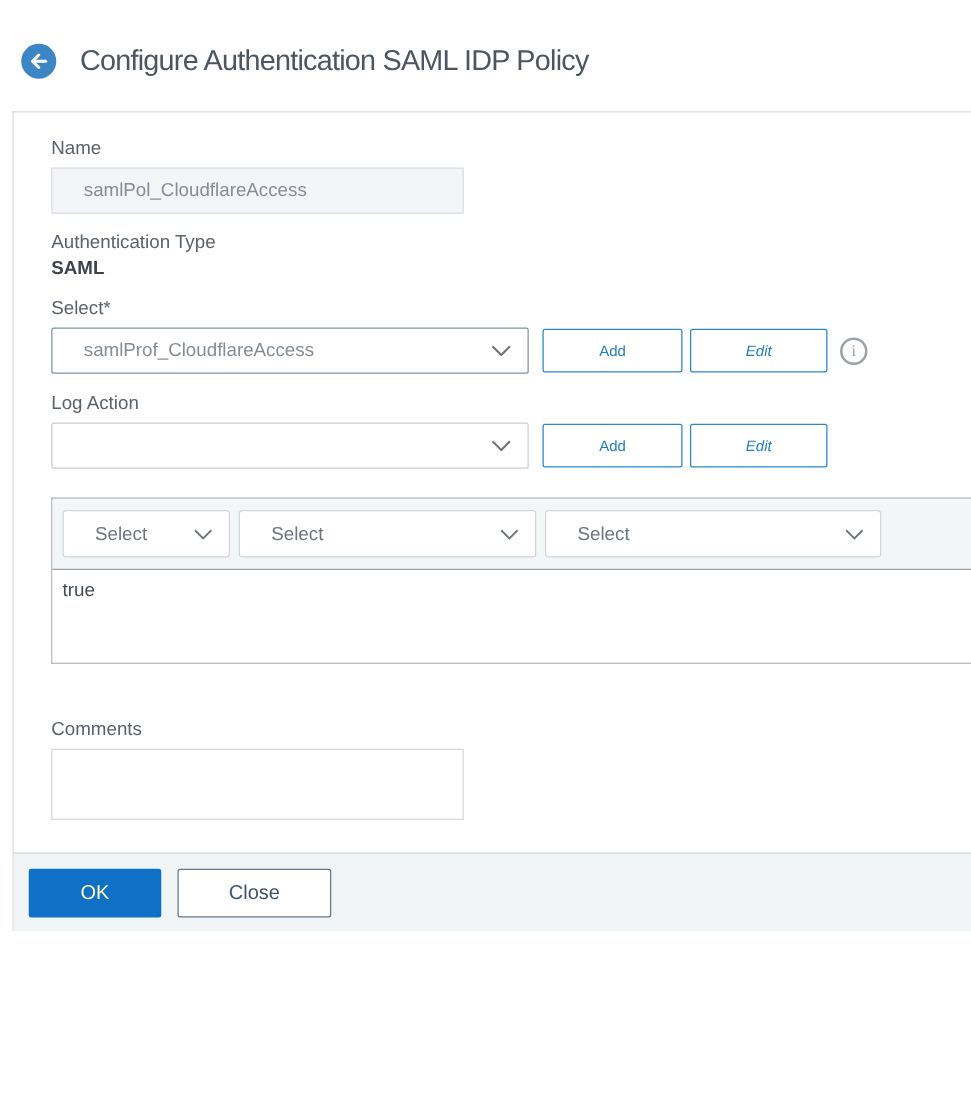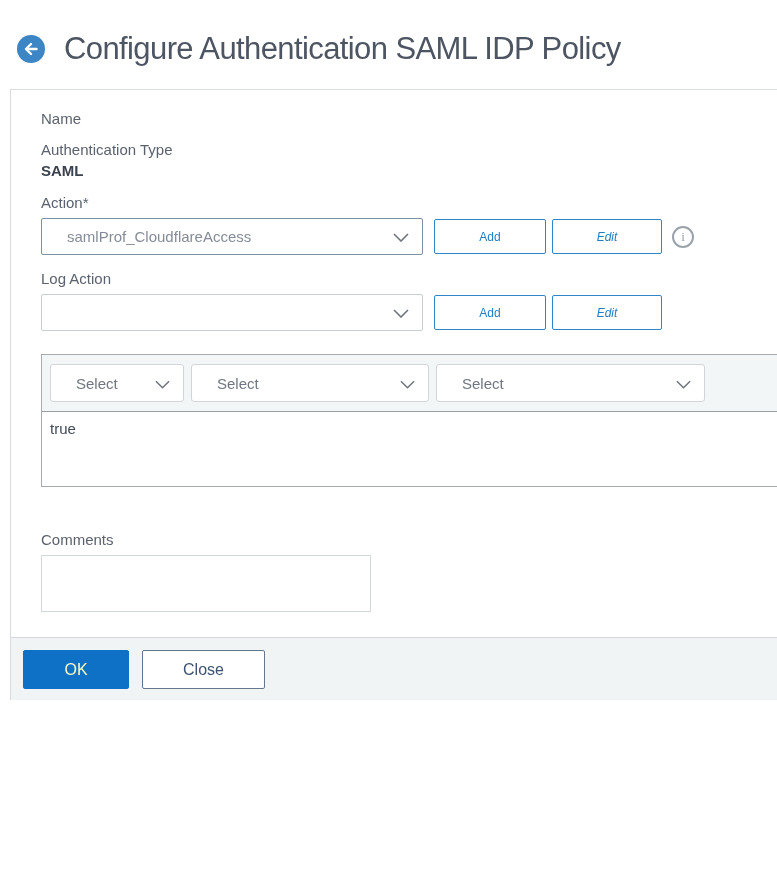--- a/index.html
+++ b/index.html
@@ -4,21 +4,21 @@
 <style>
   * { margin:0; padding:0; box-sizing:border-box; }
   html,body { width:777px; height:877px; background:#ffffff; overflow:hidden;
               font-family:"Liberation Sans", sans-serif; }
 
   
   .header { height:89px; display:flex; align-items:center; padding:8px 0 0 17px; }
   .back-btn { width:28px; height:28px; border-radius:50%; background:#3d86c6;
               display:flex; align-items:center; justify-content:center;
               border:none; cursor:pointer; flex:0 0 auto; }
-  .page-title { margin-left:19px; font-size:31px; font-weight:400; color:#4d5563;
+  .page-title { margin-left:19px; font-size:23px; font-weight:400; color:#4d5563;
                 letter-spacing:-0.6px; white-space:nowrap; }
 
   
   .panel { margin-left:10px; width:767px; border-top:1px solid #d9dcde;
            border-left:1px solid #d9dcde; padding-top:20px; }
   .fields { padding-left:30px; }
 
   .field-label { font-size:15px; color:#5a626d; margin-bottom:7px; }
   .req-mark { color:#cf4631; }
 
@@ -91,29 +91,32 @@
     </span>
   </button>
   <h1 class="page-title">Configure Authentication SAML IDP Policy</h1>
 </div>
 
 <div class="panel">
   <div class="fields">
 
     <div>
       <div class="field-label">Name</div>
+      <div class="text-input">
+        <span>samlPol_CloudflareAccess</span>
+      </div>
     </div>
 
     <div class="sec" style="margin-top:14px;">
       <div class="field-label" style="margin-bottom:0;">Authentication Type</div>
       <div class="static-value">SAML</div>
     </div>
 
     <div class="sec">
-      <div class="field-label">Action*</div>
+      <div class="field-label">Select*</div>
       <div class="row">
         <div class="sel action-sel">
           <span>samlProf_CloudflareAccess</span>
           <span class="chev">
             <svg width="16" height="9" viewBox="0 0 16 9">
                 <path d="M1 1 L8 8 L15 1" fill="none" stroke="#6e757d" stroke-width="1.6"></path>
               </svg>
           </span>
         </div>
         <button class="btn-outline btn-add">Add</button>

